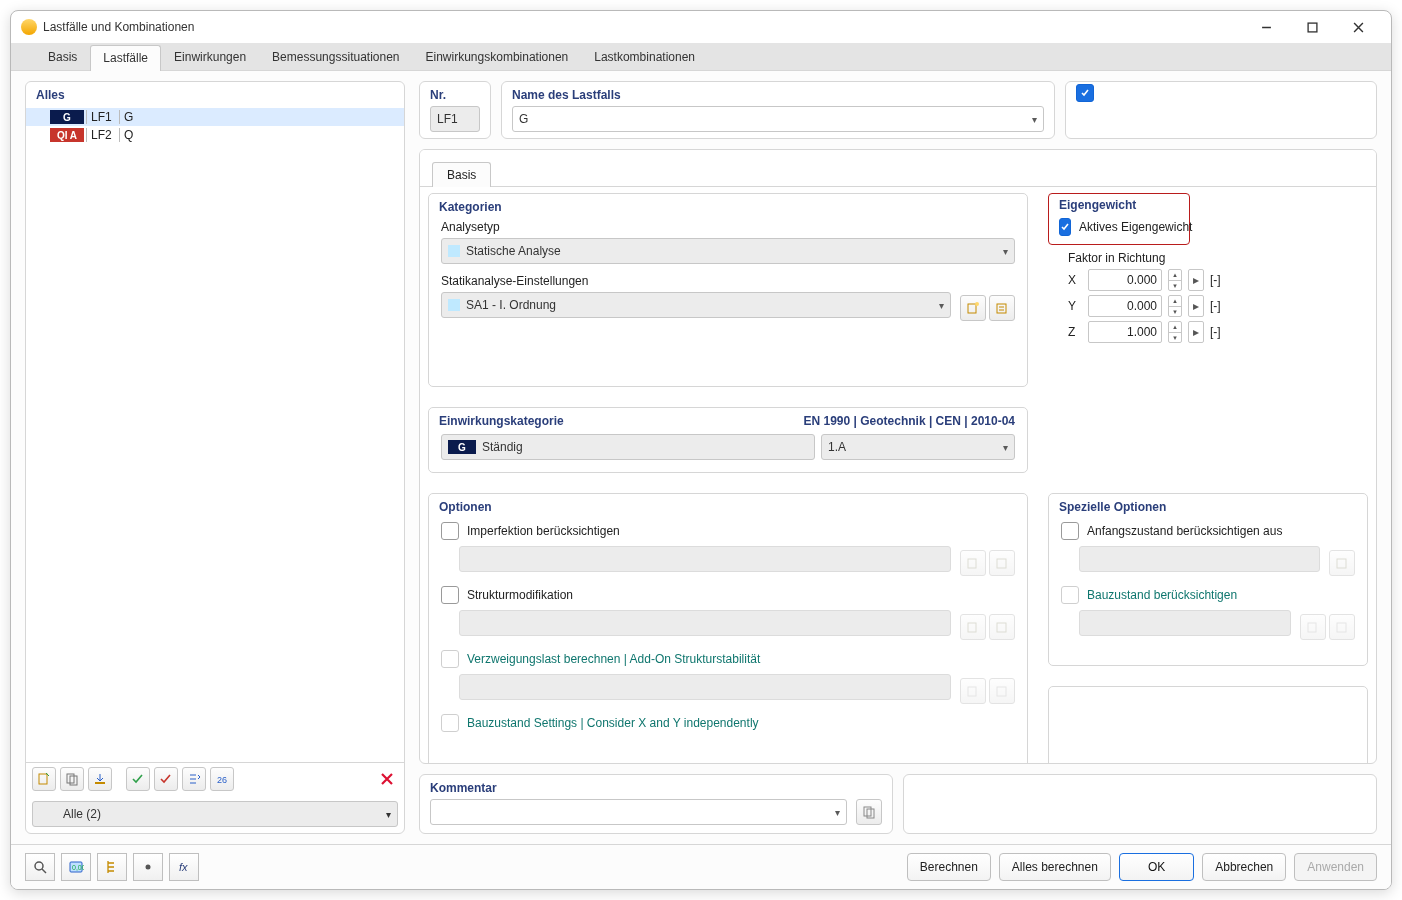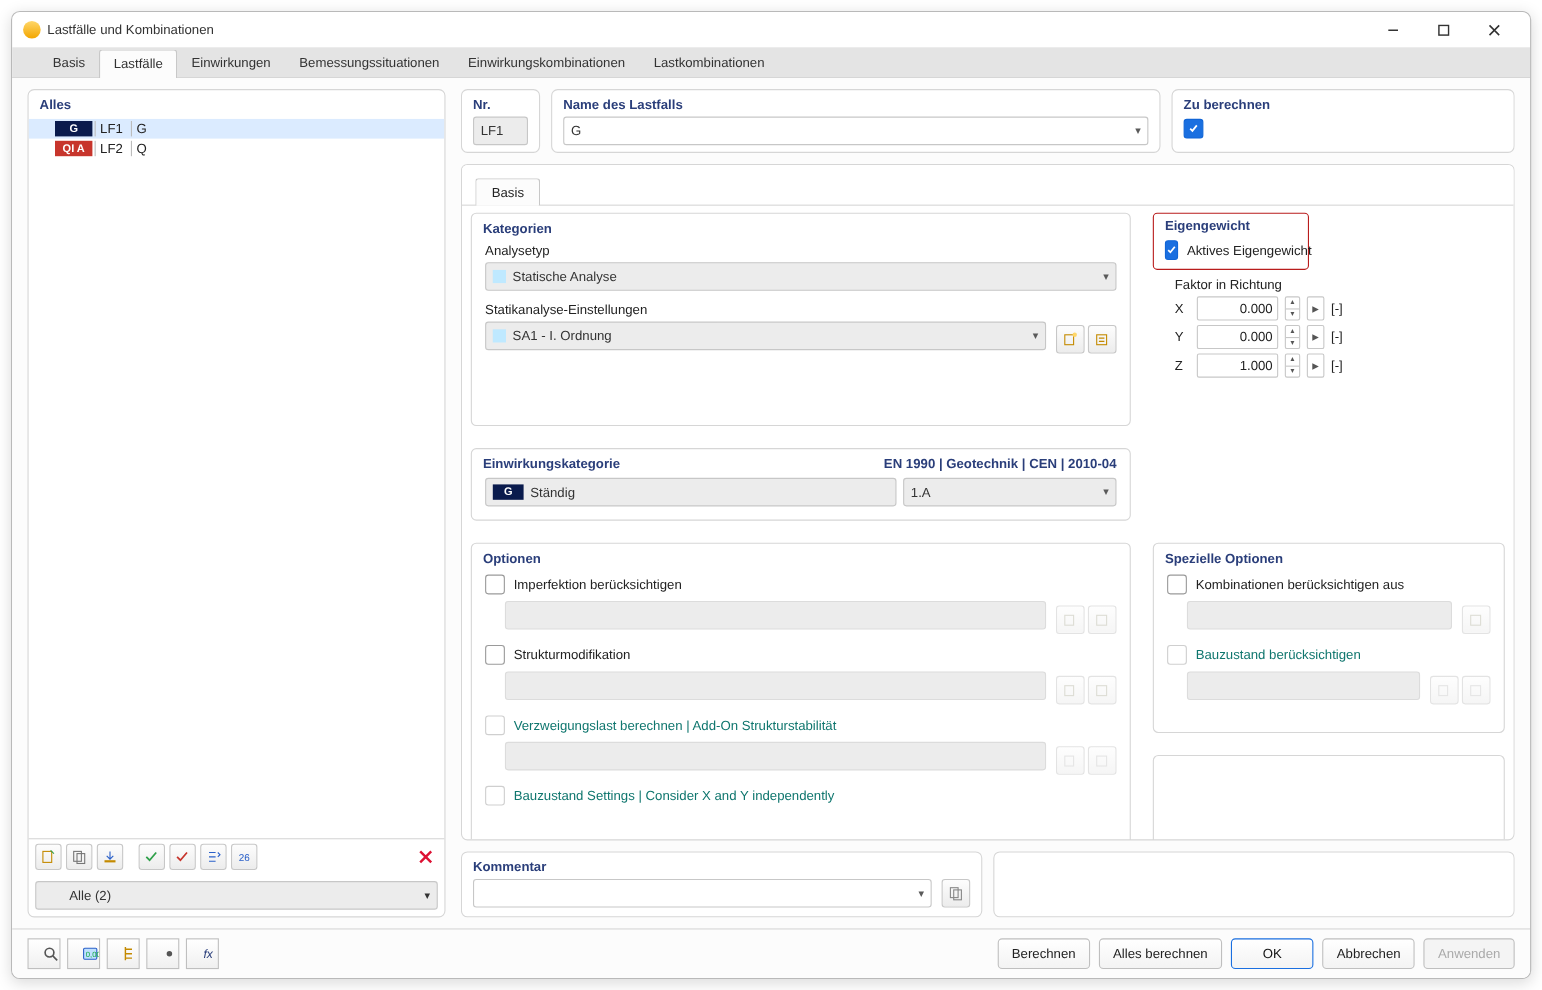--- a/index.html
+++ b/index.html
@@ -111,21 +111,21 @@
   .commentpanel .panel{flex:1;padding-bottom:8px;}
   
   .footer{height:44px;border-top:1px solid #d6d6d6;display:flex;align-items:center;padding:0 14px;background:#fcfcfc;}
   .footer .left{display:flex;gap:6px;}
   .footer .right{margin-left:auto;display:flex;gap:8px;}
   .btn{height:26px;padding:0 12px;border:1px solid #bfbfbf;border-radius:4px;background:linear-gradient(#fff,#f3f3f3);
        display:inline-flex;align-items:center;font-size:12px;color:#222;}
   .btn.primary{border-color:#1a6fe0;color:#111;padding:0 28px;}
   .btn.dis{color:#aaa;background:#f4f4f4;}
   .sqbtn{width:28px;height:26px;border:1px solid #bfbfbf;border-radius:0;background:linear-gradient(#fff,#f0f0f0);
-         display:inline-flex;align-items:center;justify-content:flex-end;}
+         display:inline-flex;align-items:center;justify-content:center;}
   .sqbtn svg{width:16px;height:16px;}
   .chev{font-size:10px;}
   .standard-link{color:#2a3e7a;font-weight:600;font-size:12px;float:right;margin:6px 12px 0 0;}
 </style>
 </head>
 <body>
 
 <div class="window">
 
   <div class="titlebar">
@@ -239,21 +239,20 @@
             </div>
         </div>
         <div class="panel namebox">
           <div class="fldlabel">Name des Lastfalls</div>
           <div class="fld white">
             <span>G</span>
             <span class="chev">▾</span>
           </div>
         </div>
         <div class="panel calcbox">
-          <div class="fldlabel">Zu berechnen</div>
           <div style="padding:2px 10px;">
             <span class="chk">
               <svg viewBox="0 0 10 10">
                   <path d="M2 5l2 2 4-5" stroke="#fff" stroke-width="1.6" fill="none"></path>
                 </svg>
             </span>
           </div>
         </div>
       </div>
 
@@ -423,21 +422,21 @@
               <span>Bauzustand Settings | Consider X and Y independently</span>
             </div>
             <div style="height:110px"></div>
           </div>
 
           
           <div class="groupbox" style="grid-column:2;grid-row:3;">
             <div class="gb-h">Spezielle Optionen</div>
             <div class="optline">
               <span class="chk off"></span>
-              <span>Kombinationen berücksichtigen aus</span>
+              <span>Anfangszustand berücksichtigen aus</span>
             </div>
             <div class="slotrow">
               <div class="slotdd"></div>
               <span class="icobtn dis">
                   <svg viewBox="0 0 14 14">
                     <rect x="2" y="3" width="9" height="9" fill="none" stroke="#bba"></rect>
                   </svg>
                 </span>
             </div>
             <div class="optline muted">

